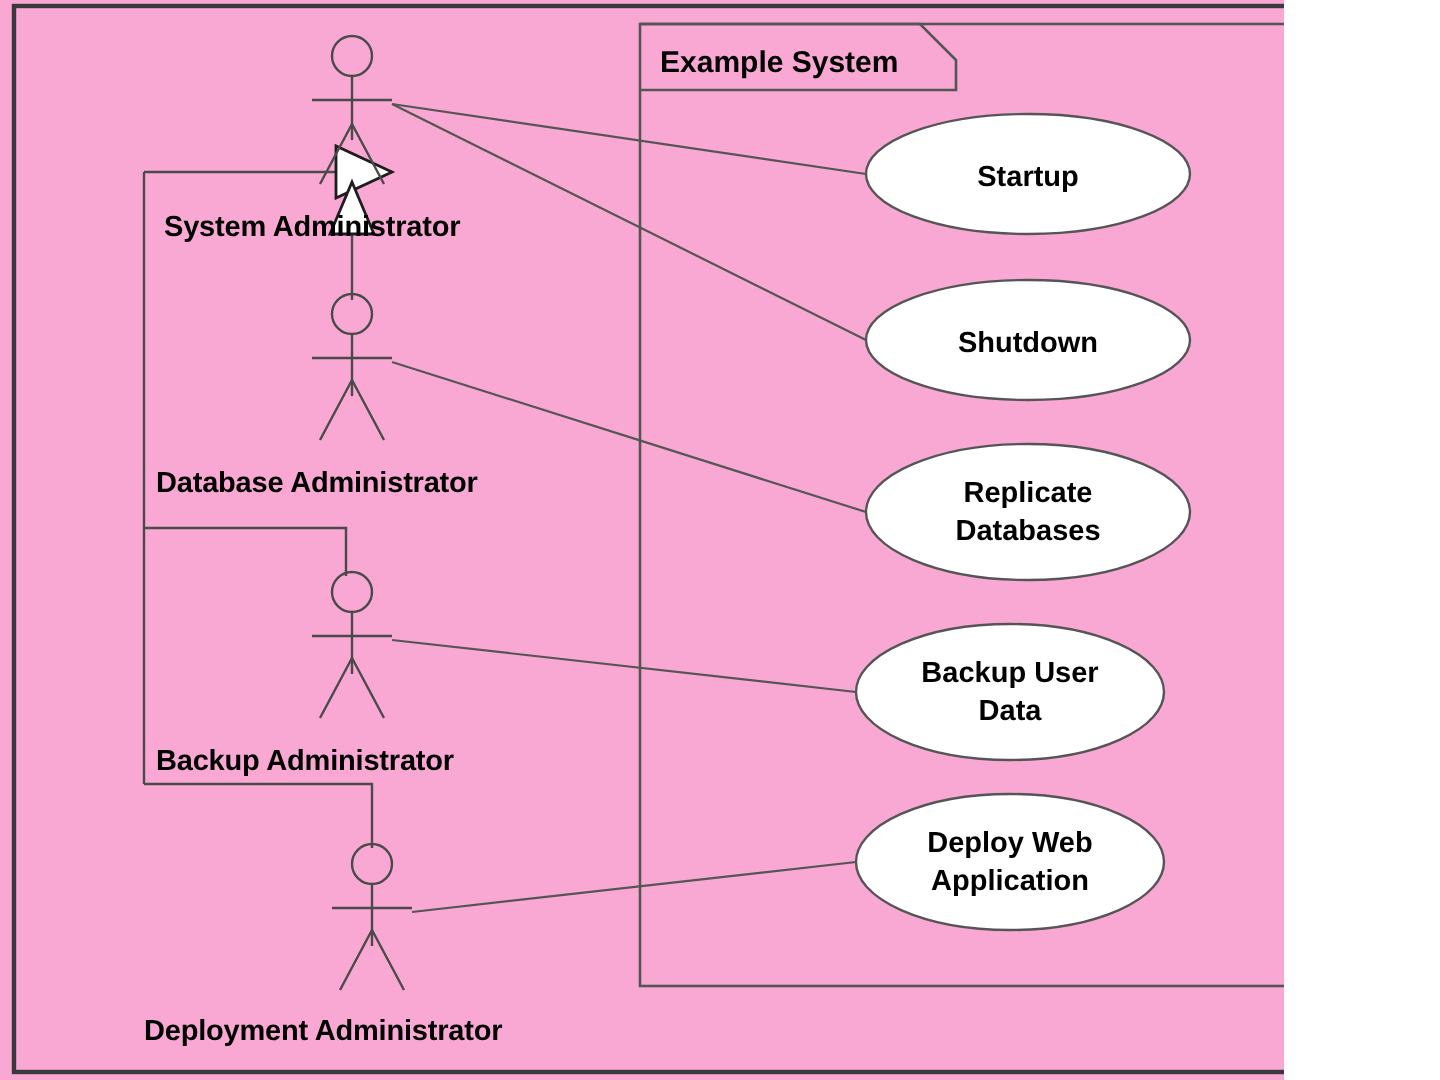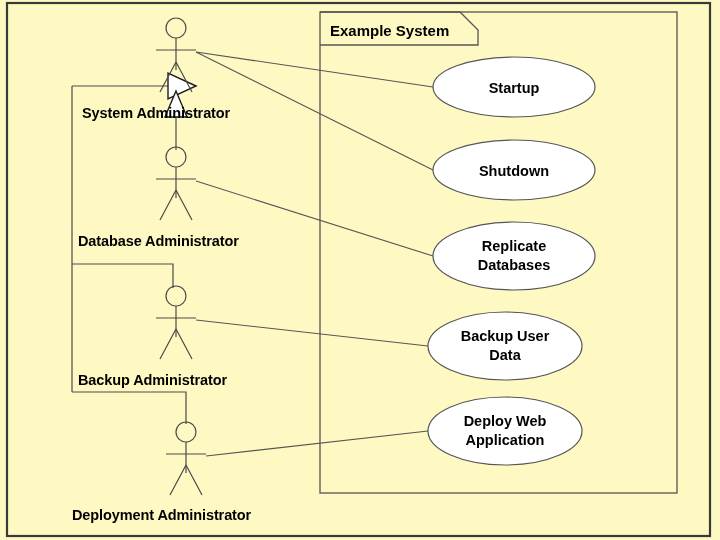--- a/index.html
+++ b/index.html
@@ -2,23 +2,23 @@
 <html><head>
 <meta charset="utf-8">
 <style>
   html, body {
     margin: 0;
     padding: 0;
     background: #ffffff;
   }
   #canvas {
     position: relative;
-    width: 720px;
+    width: 642px;
     height: 540px;
-    background: #fef9c3;
+    background: #f9a8d4;
     font-family: "Liberation Sans", sans-serif;
     overflow: hidden;
   }
   svg { display: block; }
   .stroke-thin  { stroke: #555555; stroke-width: 1.1; fill: none; }
   .stroke-line  { stroke: #4a4a4a; stroke-width: 1.2; fill: none; }
   .stroke-box   { stroke: #555555; stroke-width: 1.3; fill: none; }
   .stroke-frame { stroke: #3a3a3a; stroke-width: 2.2; fill: none; }
   .ellipse-uc   { stroke: #555555; stroke-width: 1.2; fill: #ffffff; }
   .arrow-head   { stroke: #1d1d1d; stroke-width: 1.4; fill: #ffffff; }

